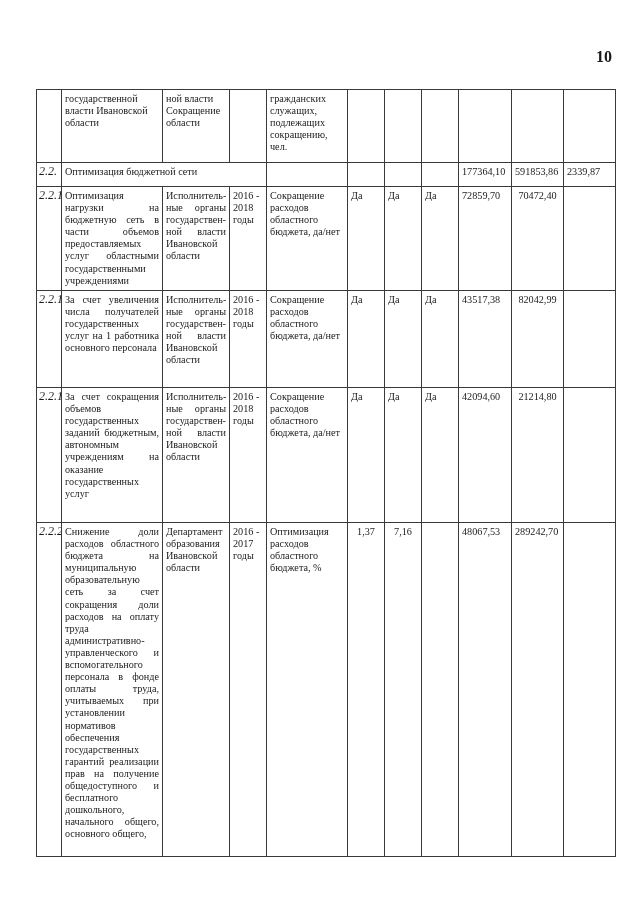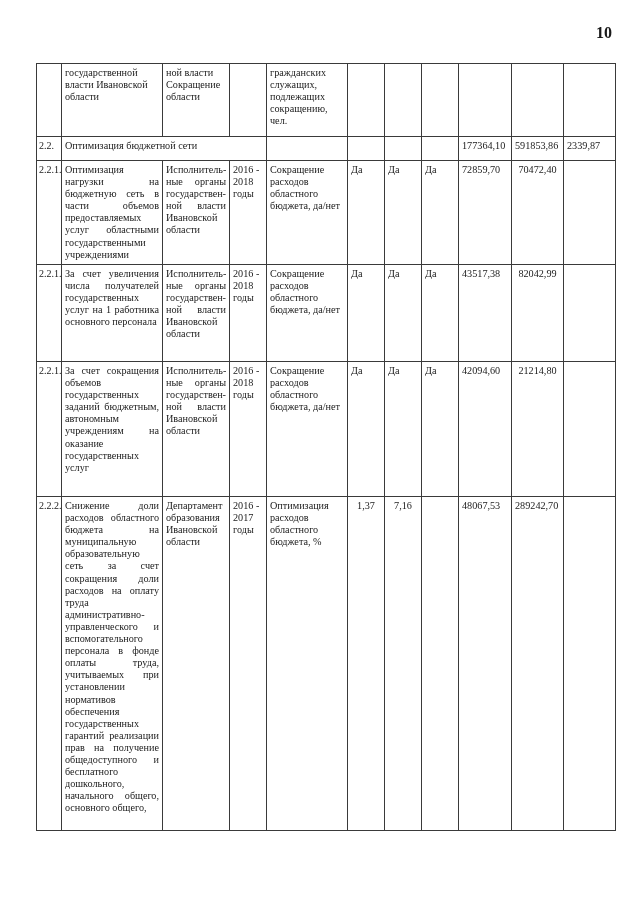--- a/index.html
+++ b/index.html
@@ -1,22 +1,22 @@
 <!DOCTYPE html>
 <html><head>
 <meta charset="utf-8">
 <style>
   html, body { margin:0; padding:0; background:#ffffff; }
   body { width:640px; height:905px; position:relative; overflow:hidden;
          font-family:"Liberation Serif","DejaVu Serif",serif; color:#1a1a1a; }
-  .page-num { position:absolute; left:596px; top:24px; font-size:16px; font-weight:bold; }
-  table { position:absolute; left:36px; top:63px; border-collapse:collapse; table-layout:fixed;
+  .page-num { position:absolute; left:596px; top:48px; font-size:16px; font-weight:bold; }
+  table { position:absolute; left:36px; top:89px; border-collapse:collapse; table-layout:fixed;
           width:579px; font-size:10.2px; line-height:12.1px; }
   td { border:1px solid #3a3a3a; vertical-align:top; padding:3px 3px 2px 3px; overflow:hidden; }
-  td.num { font-size:10px; line-height:9.5px; padding:4px 2px 2px 2px; }
+  td.num { font-size:12px; line-height:9.5px; padding:4px 2px 2px 2px;font-style:italic; }
   td.j { text-align:justify; }
   td.r { text-align:left; }
   td.c { text-align:center; }
   .multiline { white-space:pre-line; }
 </style>
 </head>
 <body>
 
 <div class="page-num">10</div>
 

